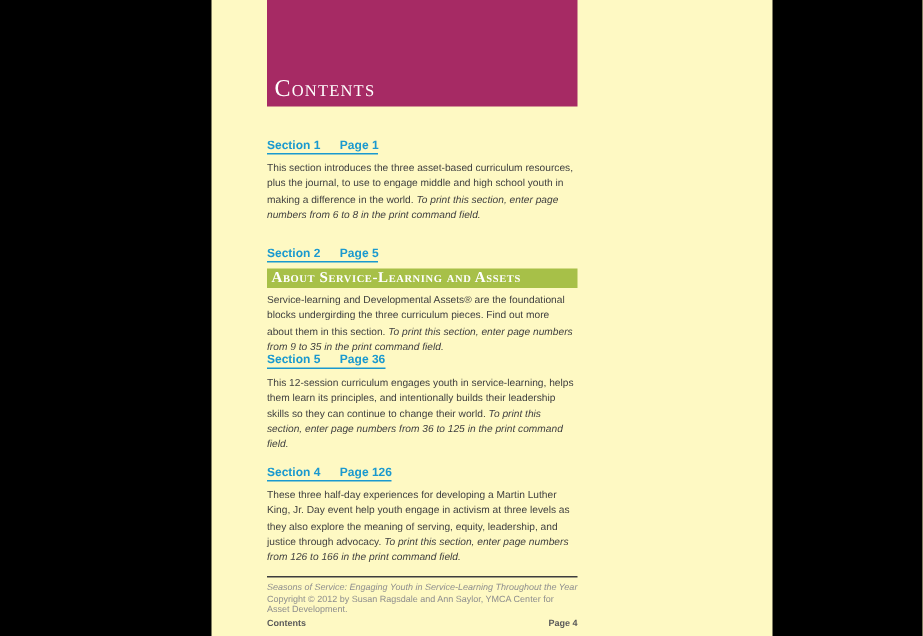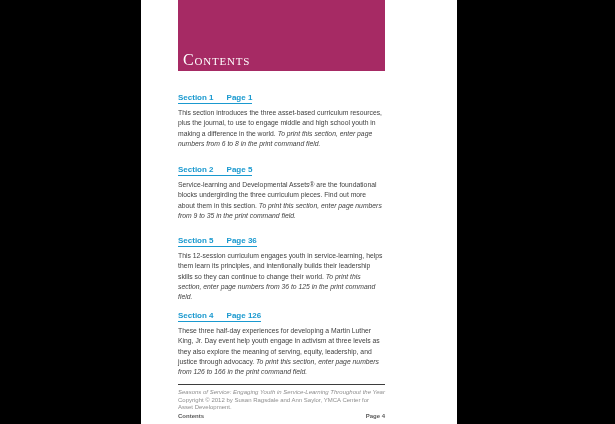--- a/index.html
+++ b/index.html
@@ -6,22 +6,22 @@
   body{
     width:615px;height:424px;
     background:#000;
     position:relative;
     overflow:hidden;
     font-family:"Liberation Sans", sans-serif;
   }
   .page{
     position:absolute;
     left:141px;top:0;
-    width:316px;height:424px;
-    background:#ffffff;
+    width:374px;height:424px;
+    background:#fef9c3;
   }
   .masthead{
     position:absolute;
     left:37px;top:0;
     width:207px;height:71px;
     background:#a62a64;
   }
   .masthead-title{
     position:absolute;
     left:5px;bottom:3px;
@@ -109,20 +109,21 @@
     </div>
     <div class="section-body">
       <span>This section introduces the three asset-based curriculum resources, plus the journal, to use to engage middle and high school youth in making a difference in the world.</span> <i>To print this section, enter page numbers from 6 to 8 in the print command field.</i>
     </div>
   </div>
 
   <div class="section-block" style="top:158px">
     <div class="section-link">
       <span class="sec">Section 2</span><span>Page 5</span>
     </div>
+    <div class="section-heading">About Service-Learning and Assets</div>
     <div class="section-body">
       <span>Service-learning and Developmental Assets® are the foundational blocks undergirding the three curriculum pieces. Find out more about them in this section.</span> <i>To print this section, enter page numbers from 9 to 35 in the print command field.</i>
     </div>
   </div>
 
   <div class="section-block" style="top:229px">
     <div class="section-link">
       <span class="sec">Section 5</span><span>Page 36</span>
     </div>
     <div class="section-body">

